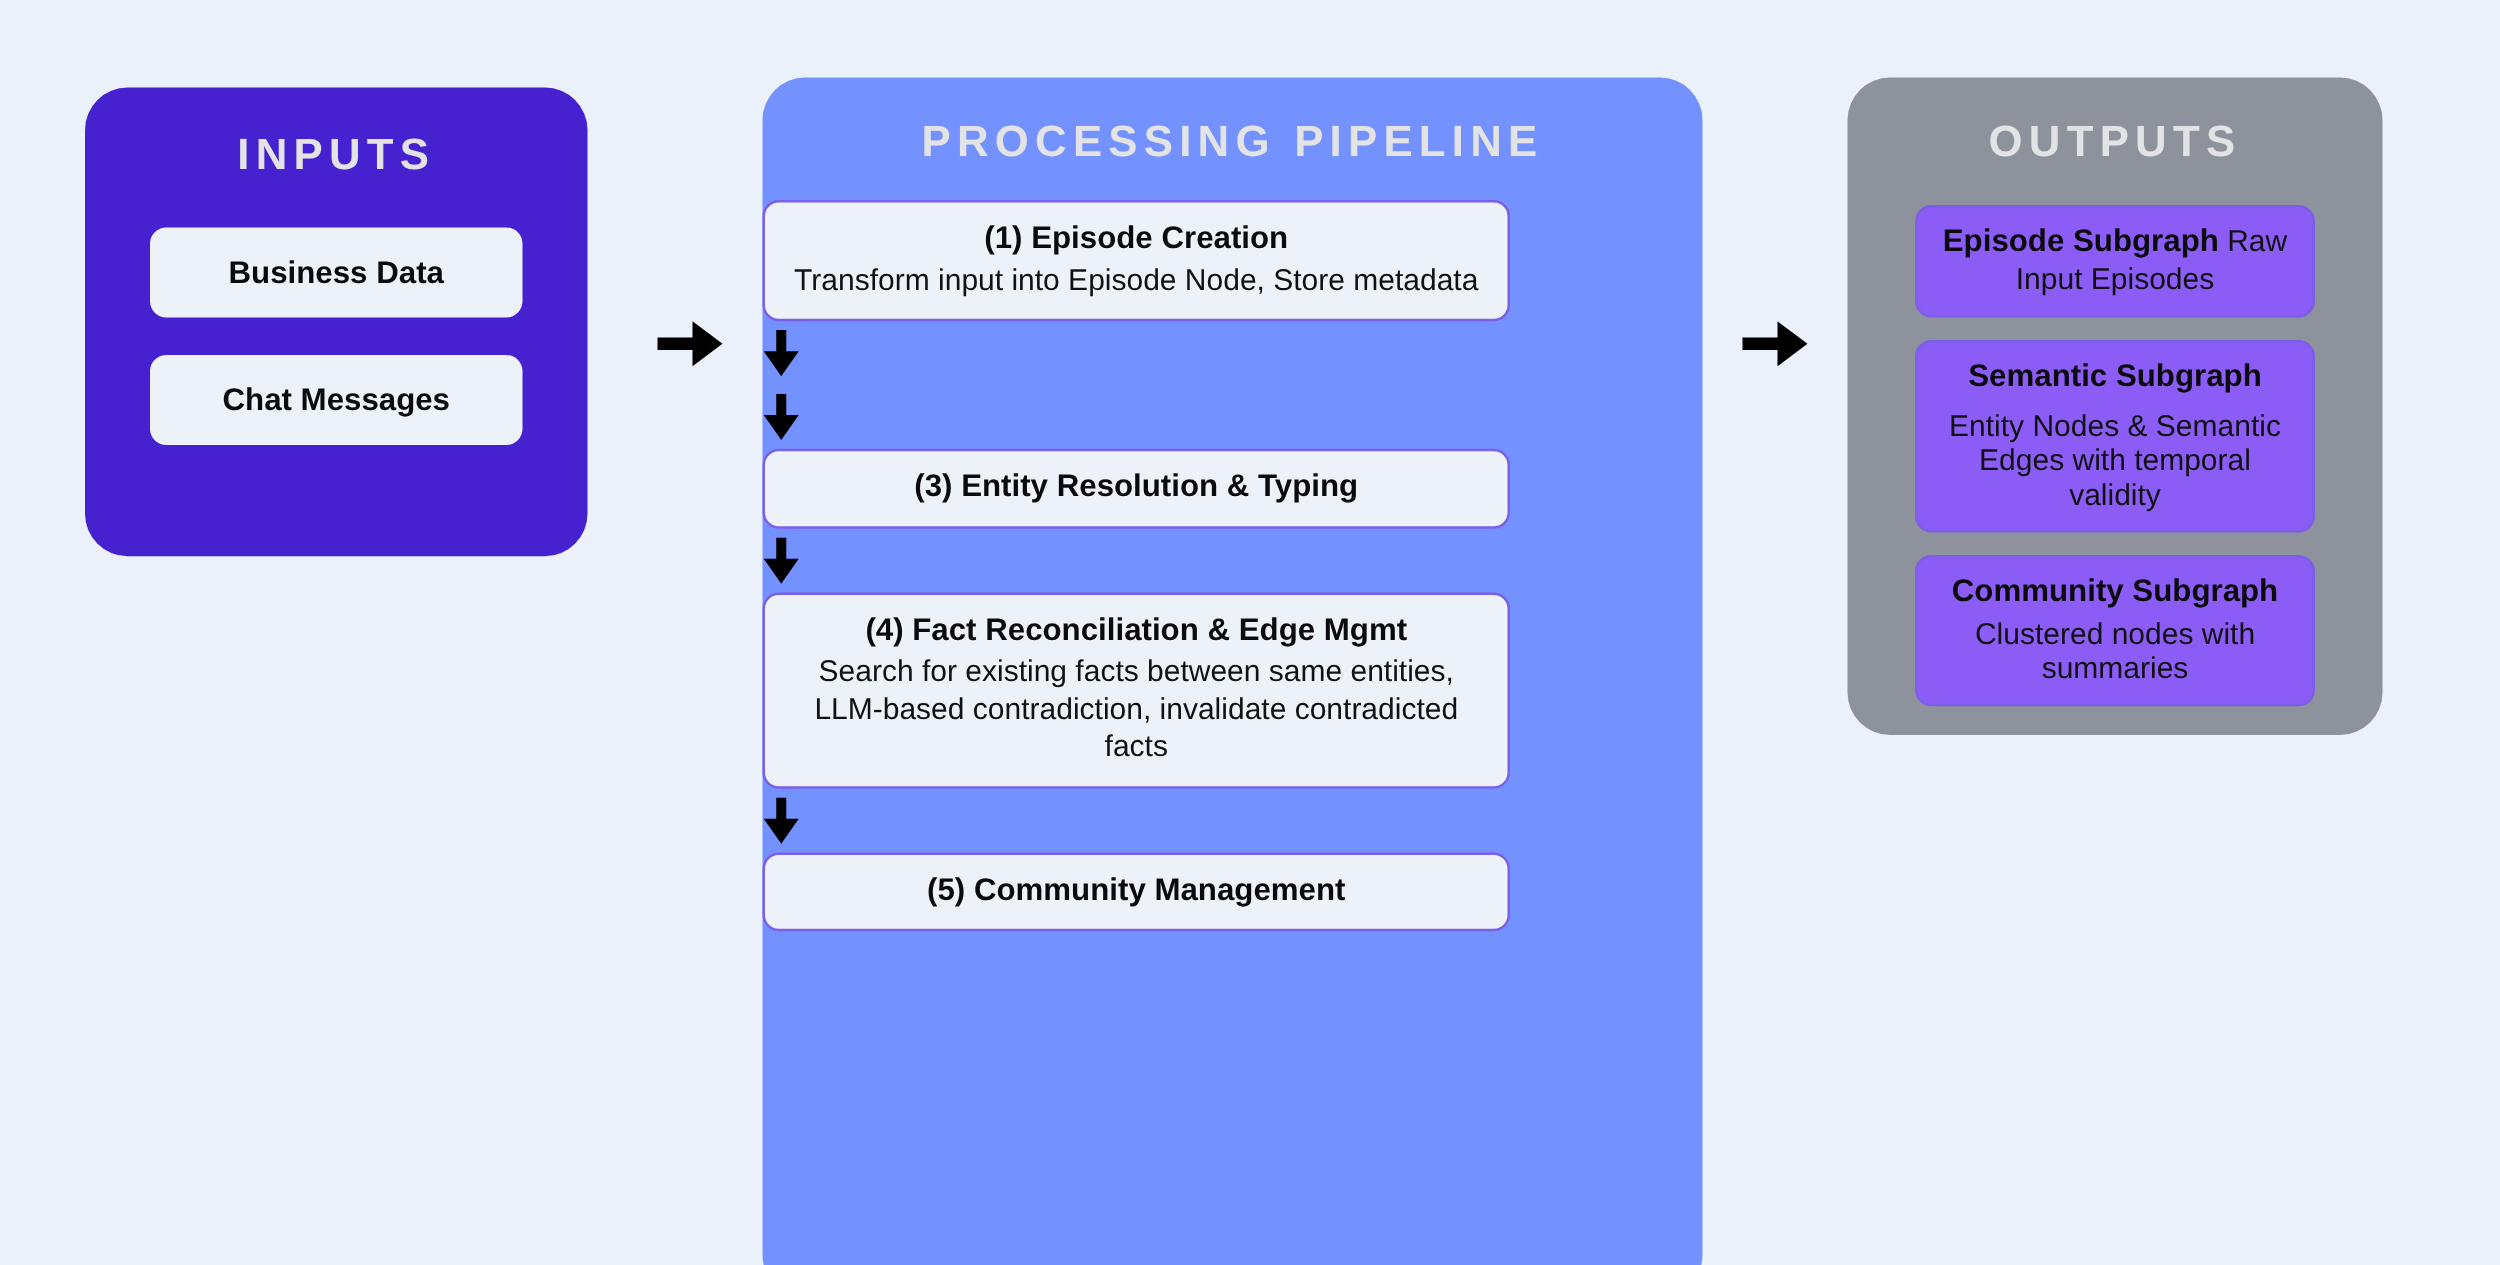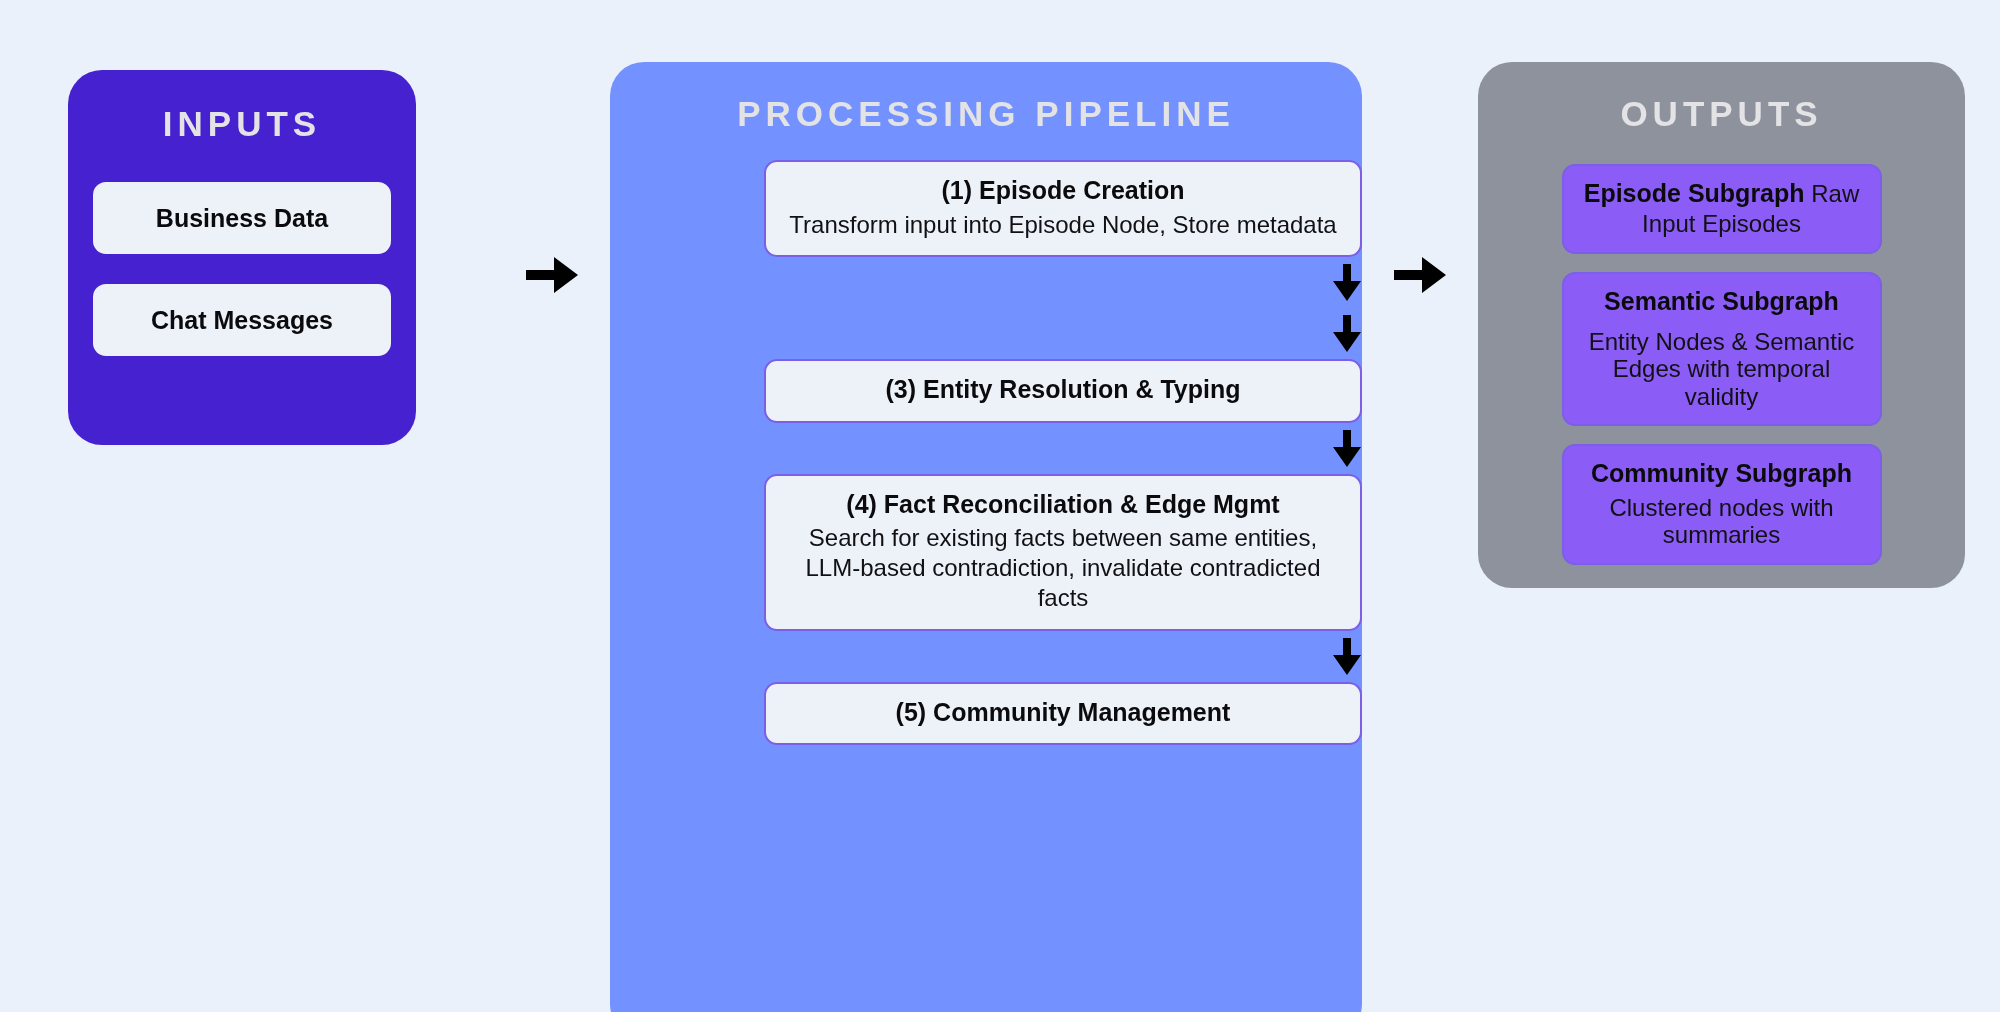--- a/index.html
+++ b/index.html
@@ -34,21 +34,21 @@
     letter-spacing: 5px;
     color: #e3e3e6;
     text-align: center;
     width: 100%;
   }
 
   
   #inputs-panel {
     left: 68px;
     top: 70px;
-    width: 348px;
+    width: 402px;
     height: 375px;
     background: #4621cf;
     padding-top: 34px;
   }
   #inputs-panel .panel-title { margin-bottom: 38px; }
 
   .input-card {
     width: 298px;
     height: 72px;
     background: #edf2f9;
@@ -71,21 +71,21 @@
     height: 976px;
     background: #7391ff;
     padding-top: 32px;
   }
   #pipeline-panel .panel-title { margin-bottom: 26px; }
 
   .steps-wrap {
     width: 100%;
     display: flex;
     flex-direction: column;
-    align-items: flex-end;
+    align-items: flex-start;
   }
 
   .step-card {
     width: 598px;
     background: #edf2f9;
     border: 2px solid #7b5fe8;
     border-radius: 13px;
     padding: 13px 20px 16px 20px;
     text-align: center;
   }
@@ -110,21 +110,21 @@
     width: 30px;
     height: 38px;
     margin: 7px 0 6px 0;
     display: block;
   }
 
   
   #outputs-panel {
     left: 1478px;
     top: 62px;
-    width: 487px;
+    width: 428px;
     height: 526px;
     background: #8e929c;
     padding-top: 32px;
   }
   #outputs-panel .panel-title { margin-bottom: 30px; }
 
   .output-card {
     width: 320px;
     background: #8b5cf6;
     border: 2px solid #7b5fe8;

